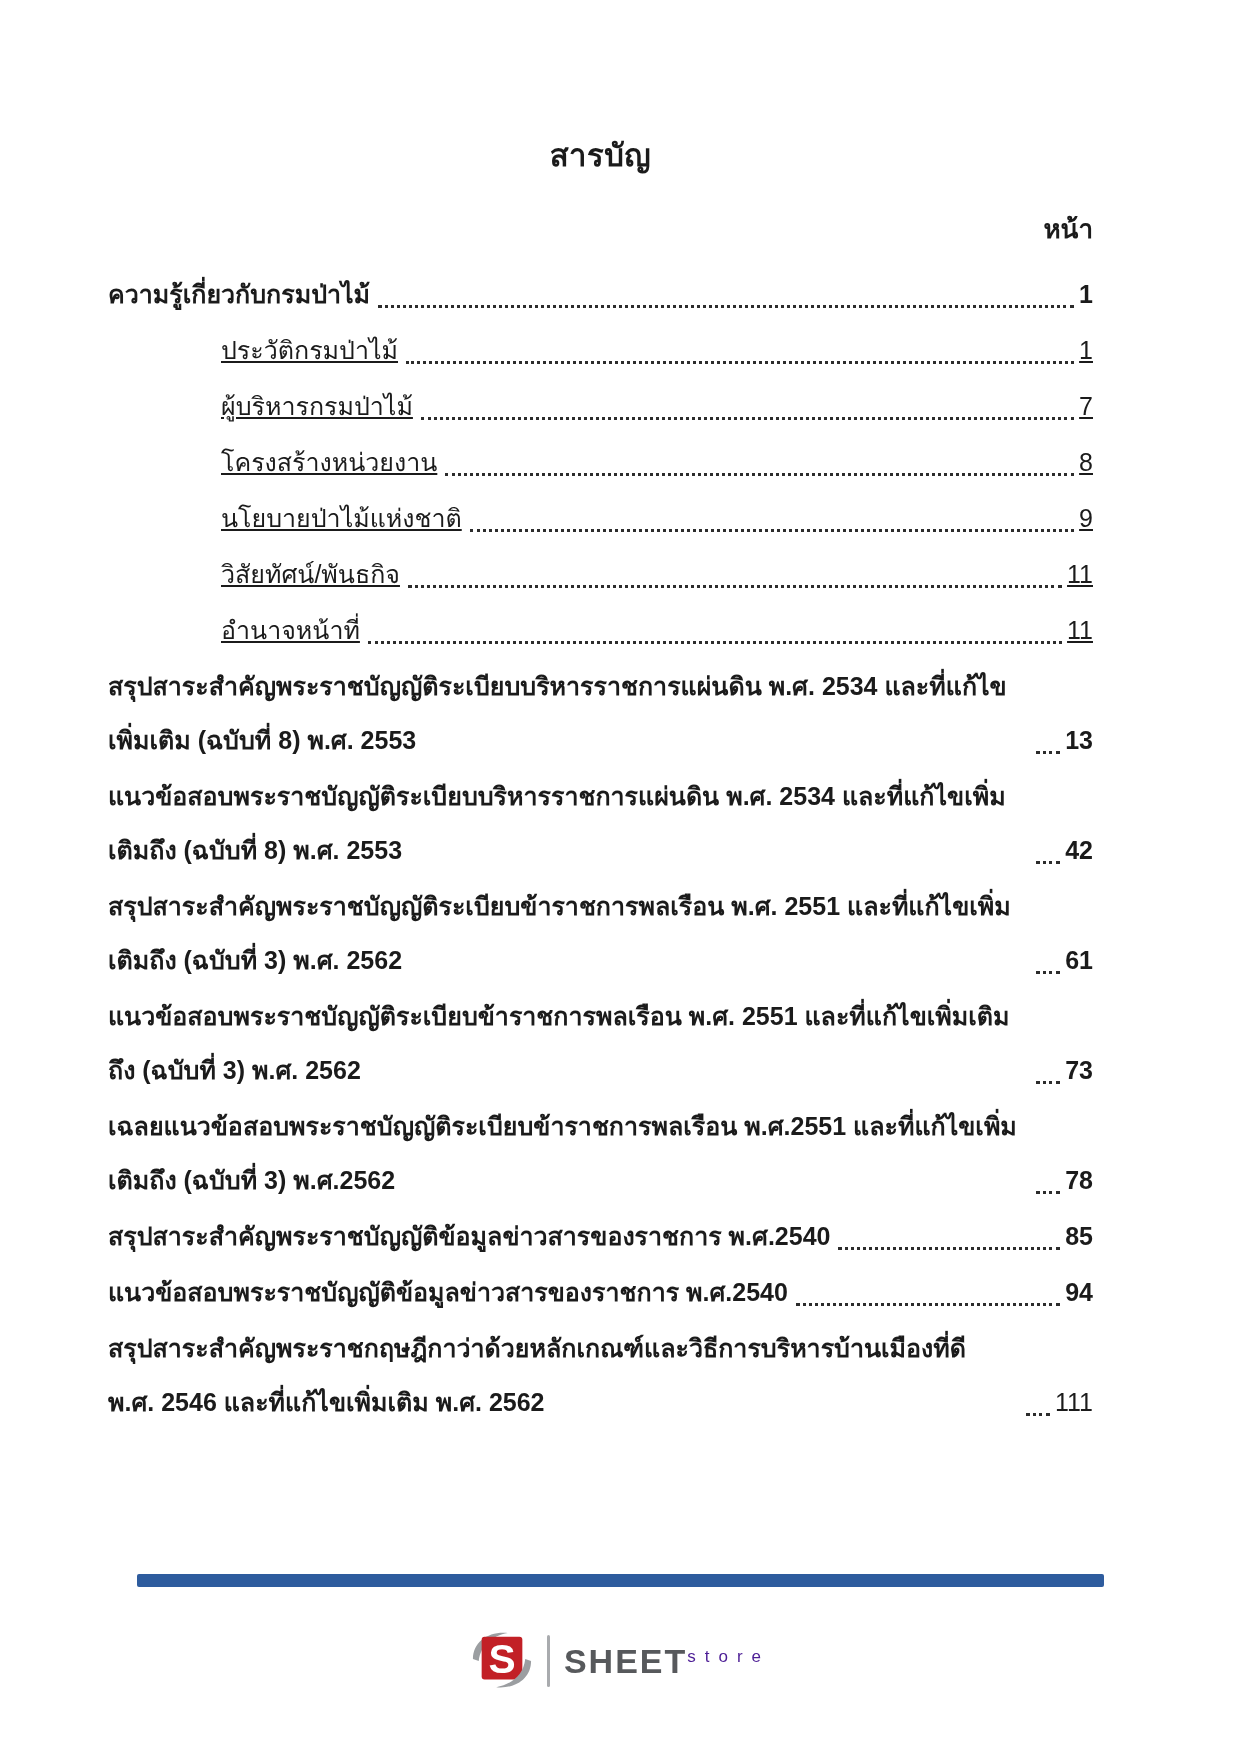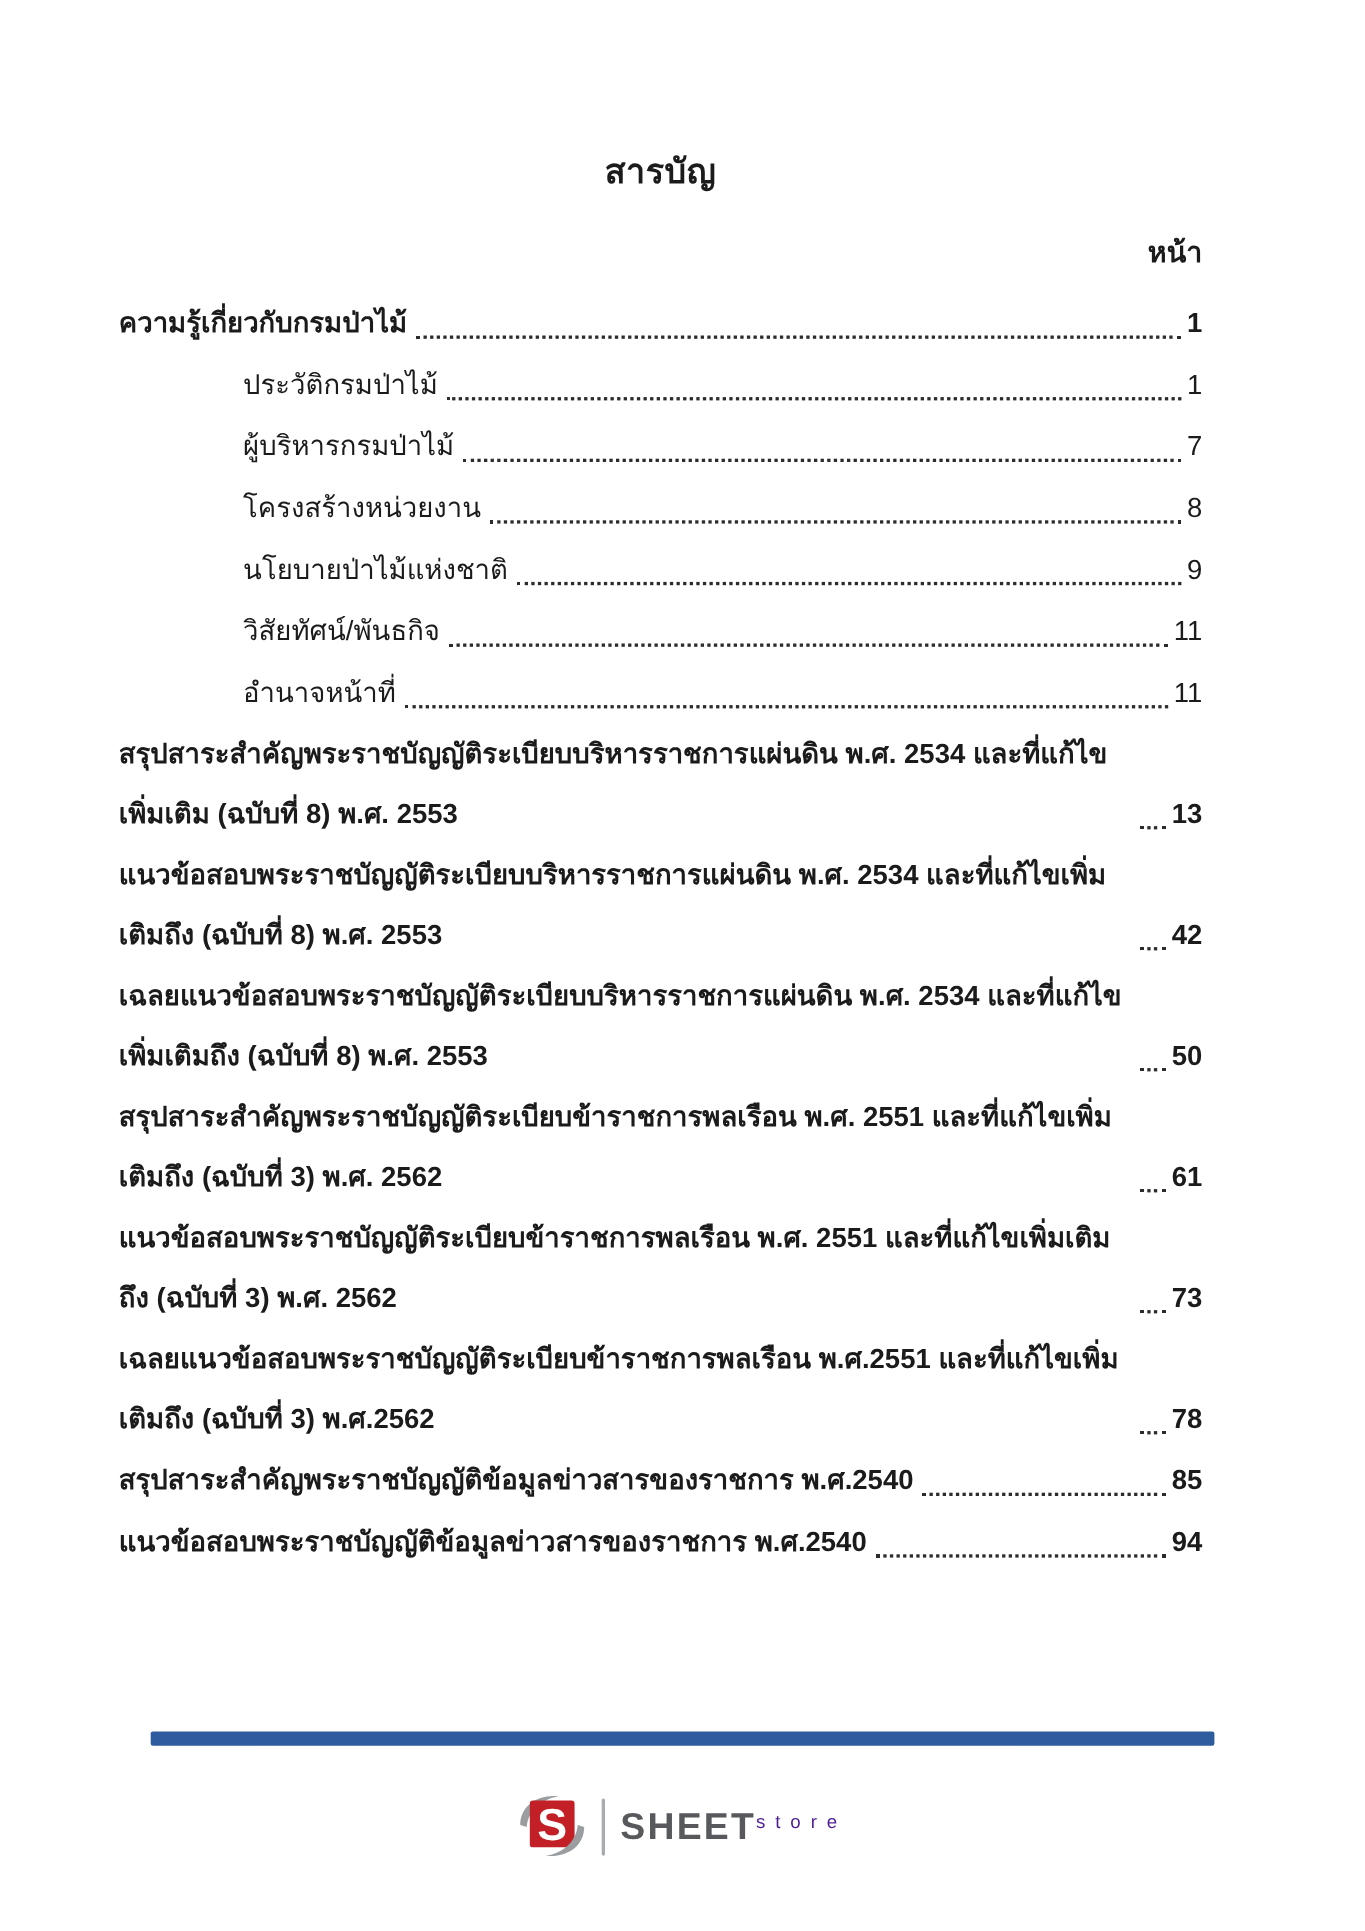--- a/index.html
+++ b/index.html
@@ -32,21 +32,21 @@
   .toc{ }
   .toc-row{
     display:flex;
     align-items:flex-end;
     font-size:25px;
     line-height:54px;
     margin:0 0 2px 0;
     font-weight:normal;
   }
   .toc-row.bold{ font-weight:bold; }
-  .toc-row.indent{ padding-left:113px; }
+  .toc-row.indent{ padding-left:113px;text-decoration:underline; }
   .toc-title{
     flex:0 1 auto;
     padding-right:6px;
   }
   .toc-dots{
     flex:1 0 24px;
     border-bottom:3px dotted #2c2c2c;
     margin:0 3px 13px 2px;
     min-width:24px;
   }
@@ -144,25 +144,20 @@
           <span class="toc-title">สรุปสาระสำคัญพระราชบัญญัติระเบียบบริหารราชการแผ่นดิน พ.ศ. 2534 และที่แก้ไขเพิ่มเติม (ฉบับที่ 8) พ.ศ. 2553</span>
           <span class="toc-dots"></span>
           <span class="toc-page pbold">13</span>
         </div>
         <div class="toc-row bold">
           <span class="toc-title">แนวข้อสอบพระราชบัญญัติระเบียบบริหารราชการแผ่นดิน พ.ศ. 2534 และที่แก้ไขเพิ่มเติมถึง (ฉบับที่ 8) พ.ศ. 2553</span>
           <span class="toc-dots"></span>
           <span class="toc-page pbold">42</span>
         </div>
         <div class="toc-row bold">
-          <span class="toc-title">เฉลยแนวข้อสอบพระราชบัญญัติระเบียบบริหารราชการแผ่นดิน พ.ศ. 2534 และที่แก้ไขเพิ่มเติมถึง (ฉบับที่ 8) พ.ศ. 2553</span>
-          <span class="toc-dots"></span>
-          <span class="toc-page pbold">50</span>
-        </div>
-        <div class="toc-row bold">
           <span class="toc-title">สรุปสาระสำคัญพระราชบัญญัติระเบียบข้าราชการพลเรือน พ.ศ. 2551 และที่แก้ไขเพิ่มเติมถึง (ฉบับที่ 3) พ.ศ. 2562</span>
           <span class="toc-dots"></span>
           <span class="toc-page pbold">61</span>
         </div>
         <div class="toc-row bold">
           <span class="toc-title">แนวข้อสอบพระราชบัญญัติระเบียบข้าราชการพลเรือน พ.ศ. 2551 และที่แก้ไขเพิ่มเติมถึง (ฉบับที่ 3) พ.ศ. 2562</span>
           <span class="toc-dots"></span>
           <span class="toc-page pbold">73</span>
         </div>
         <div class="toc-row bold">
@@ -172,20 +167,25 @@
         </div>
         <div class="toc-row bold">
           <span class="toc-title">สรุปสาระสำคัญพระราชบัญญัติข้อมูลข่าวสารของราชการ พ.ศ.2540</span>
           <span class="toc-dots"></span>
           <span class="toc-page pbold">85</span>
         </div>
         <div class="toc-row bold">
           <span class="toc-title">แนวข้อสอบพระราชบัญญัติข้อมูลข่าวสารของราชการ พ.ศ.2540</span>
           <span class="toc-dots"></span>
           <span class="toc-page pbold">94</span>
+        </div>
+        <div class="toc-row bold">
+          <span class="toc-title">สรุปสาระสำคัญพระราชกฤษฎีกาว่าด้วยหลักเกณฑ์และวิธีการบริหารบ้านเมืองที่ดี พ.ศ. 2546 และที่แก้ไขเพิ่มเติม พ.ศ. 2562</span>
+          <span class="toc-dots"></span>
+          <span class="toc-page">111</span>
         </div>
       </div>
   </div>
 
   <div class="footer-divider" id="footer-divider" style="background: rgb(46, 92, 158);"></div>
 
   <div class="footer-logo">
     <svg class="logo-mark" id="logo-mark" width="62" height="62" viewBox="0 0 64 64" aria-hidden="true">
       <path id="swoosh-top" d="M2 30 C2 12 18 1 38 3 C22 6 10 15 8 32 Z" fill="#9b9ea1"></path>
       <rect id="logo-rect" x="11" y="7" width="42" height="44" rx="3" fill="#c22026"></rect>

